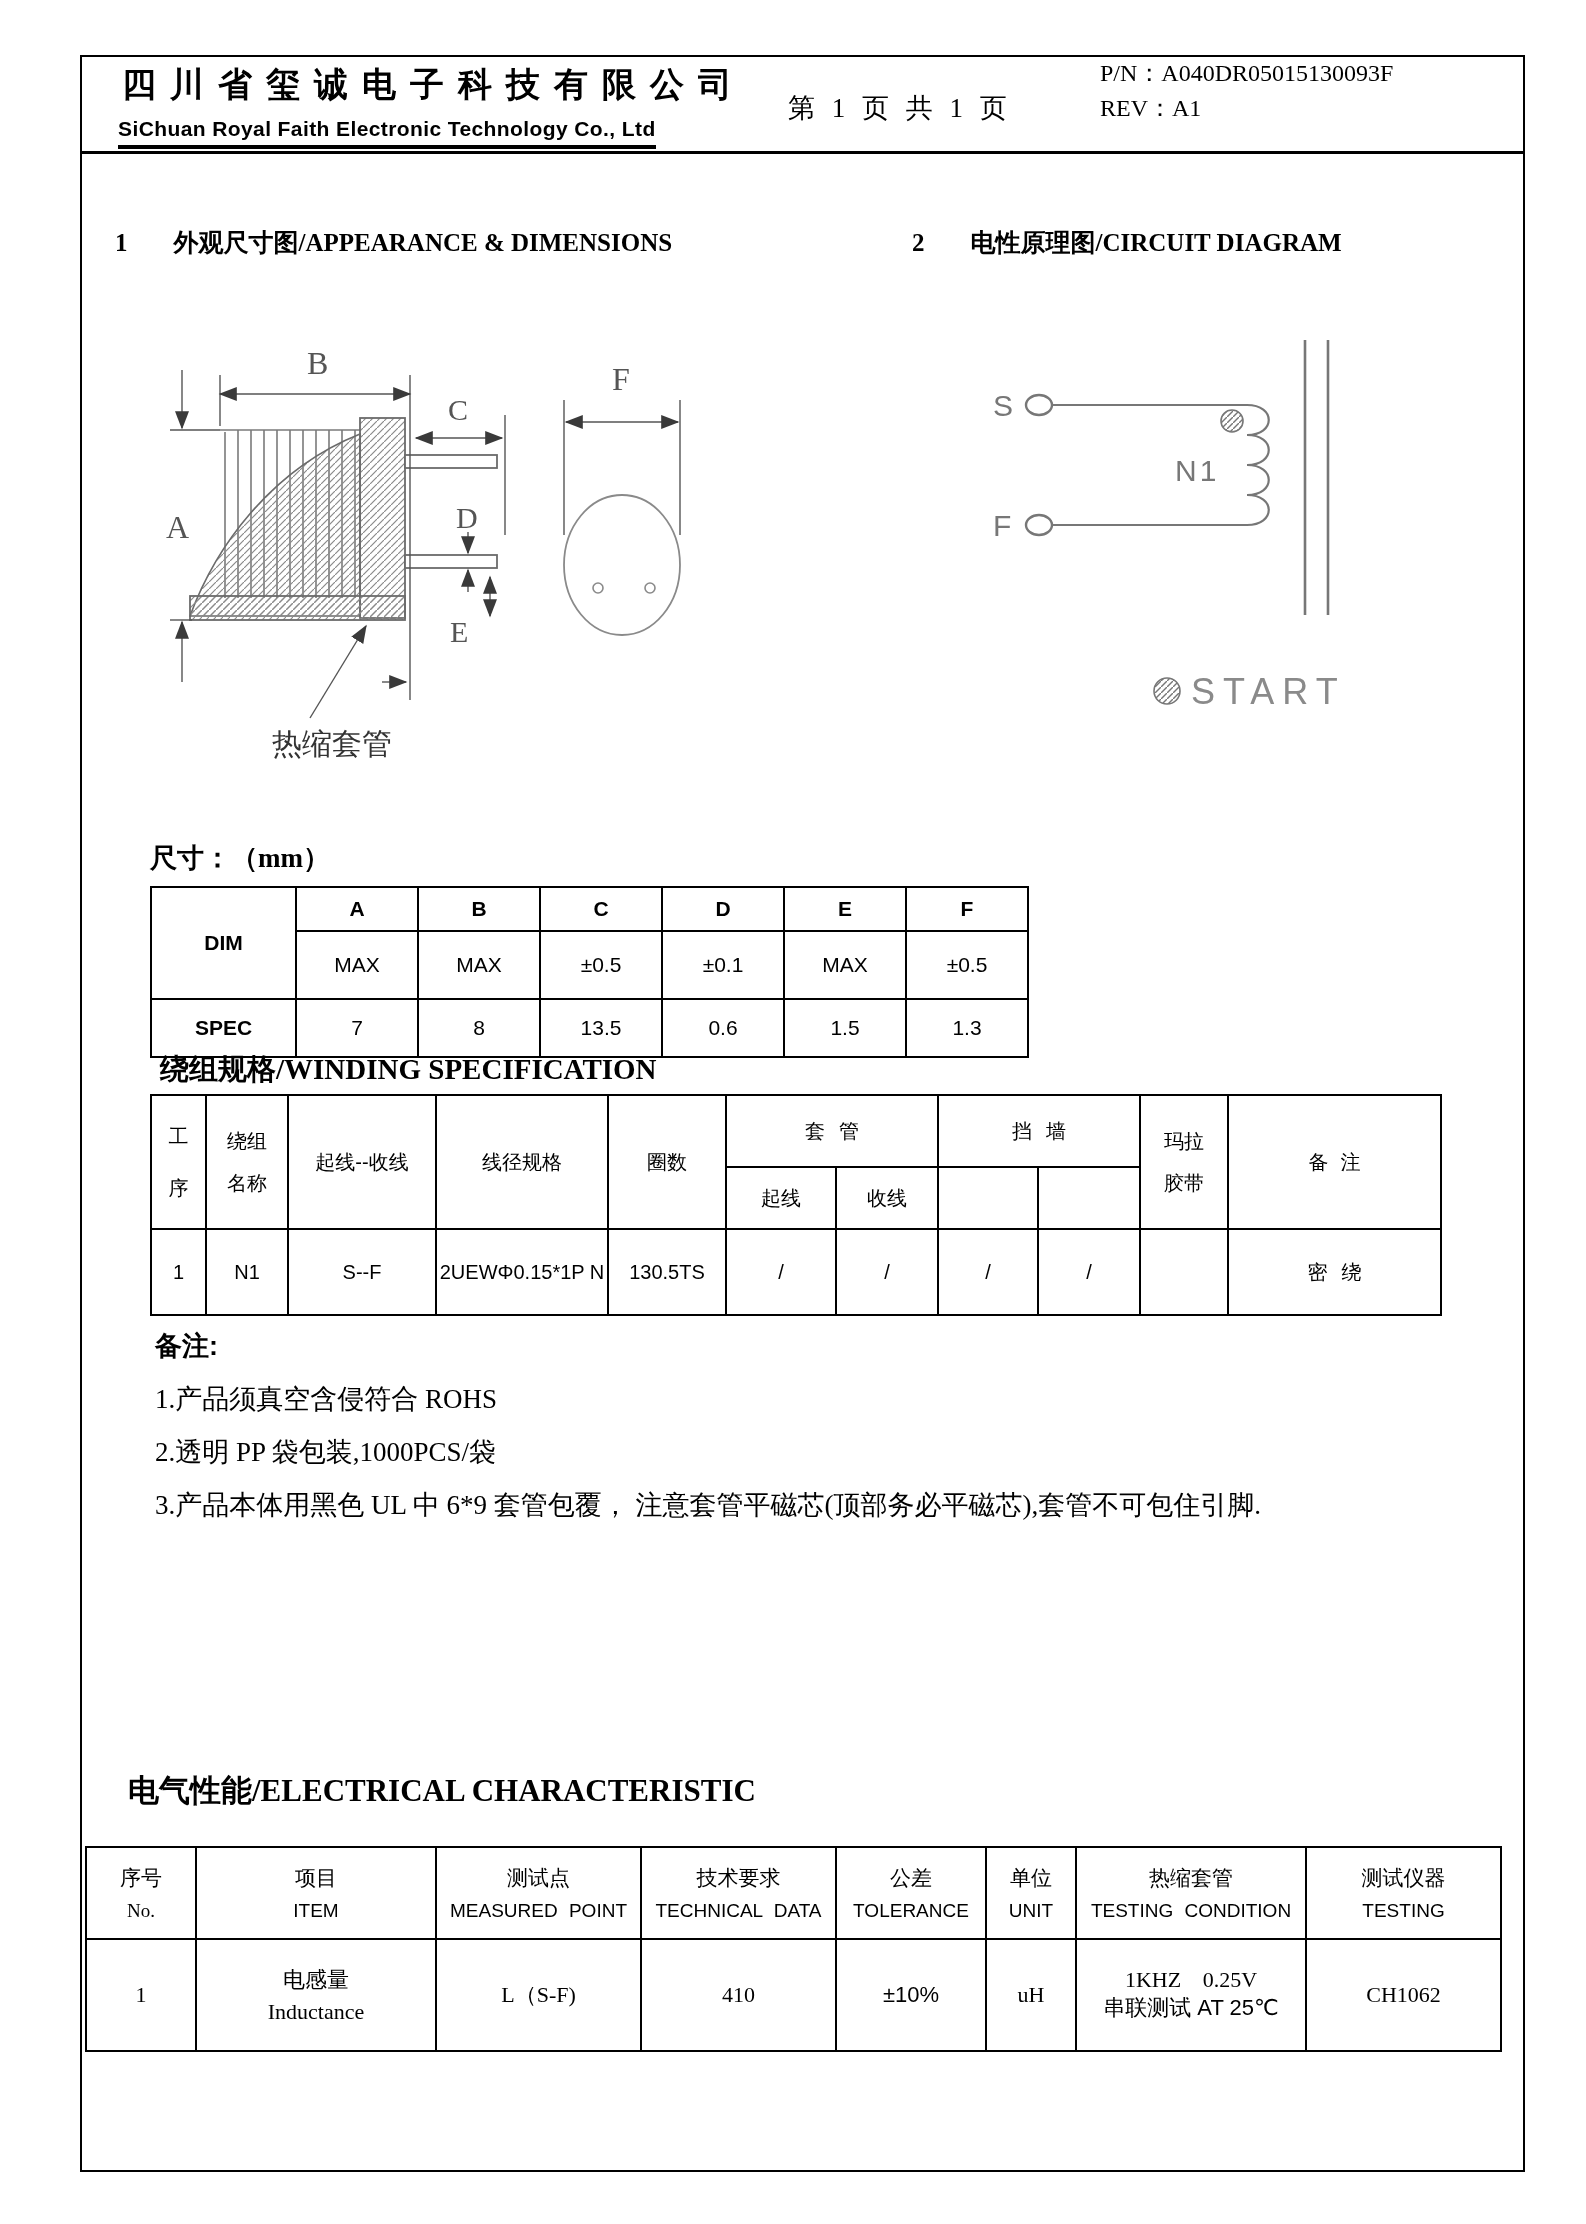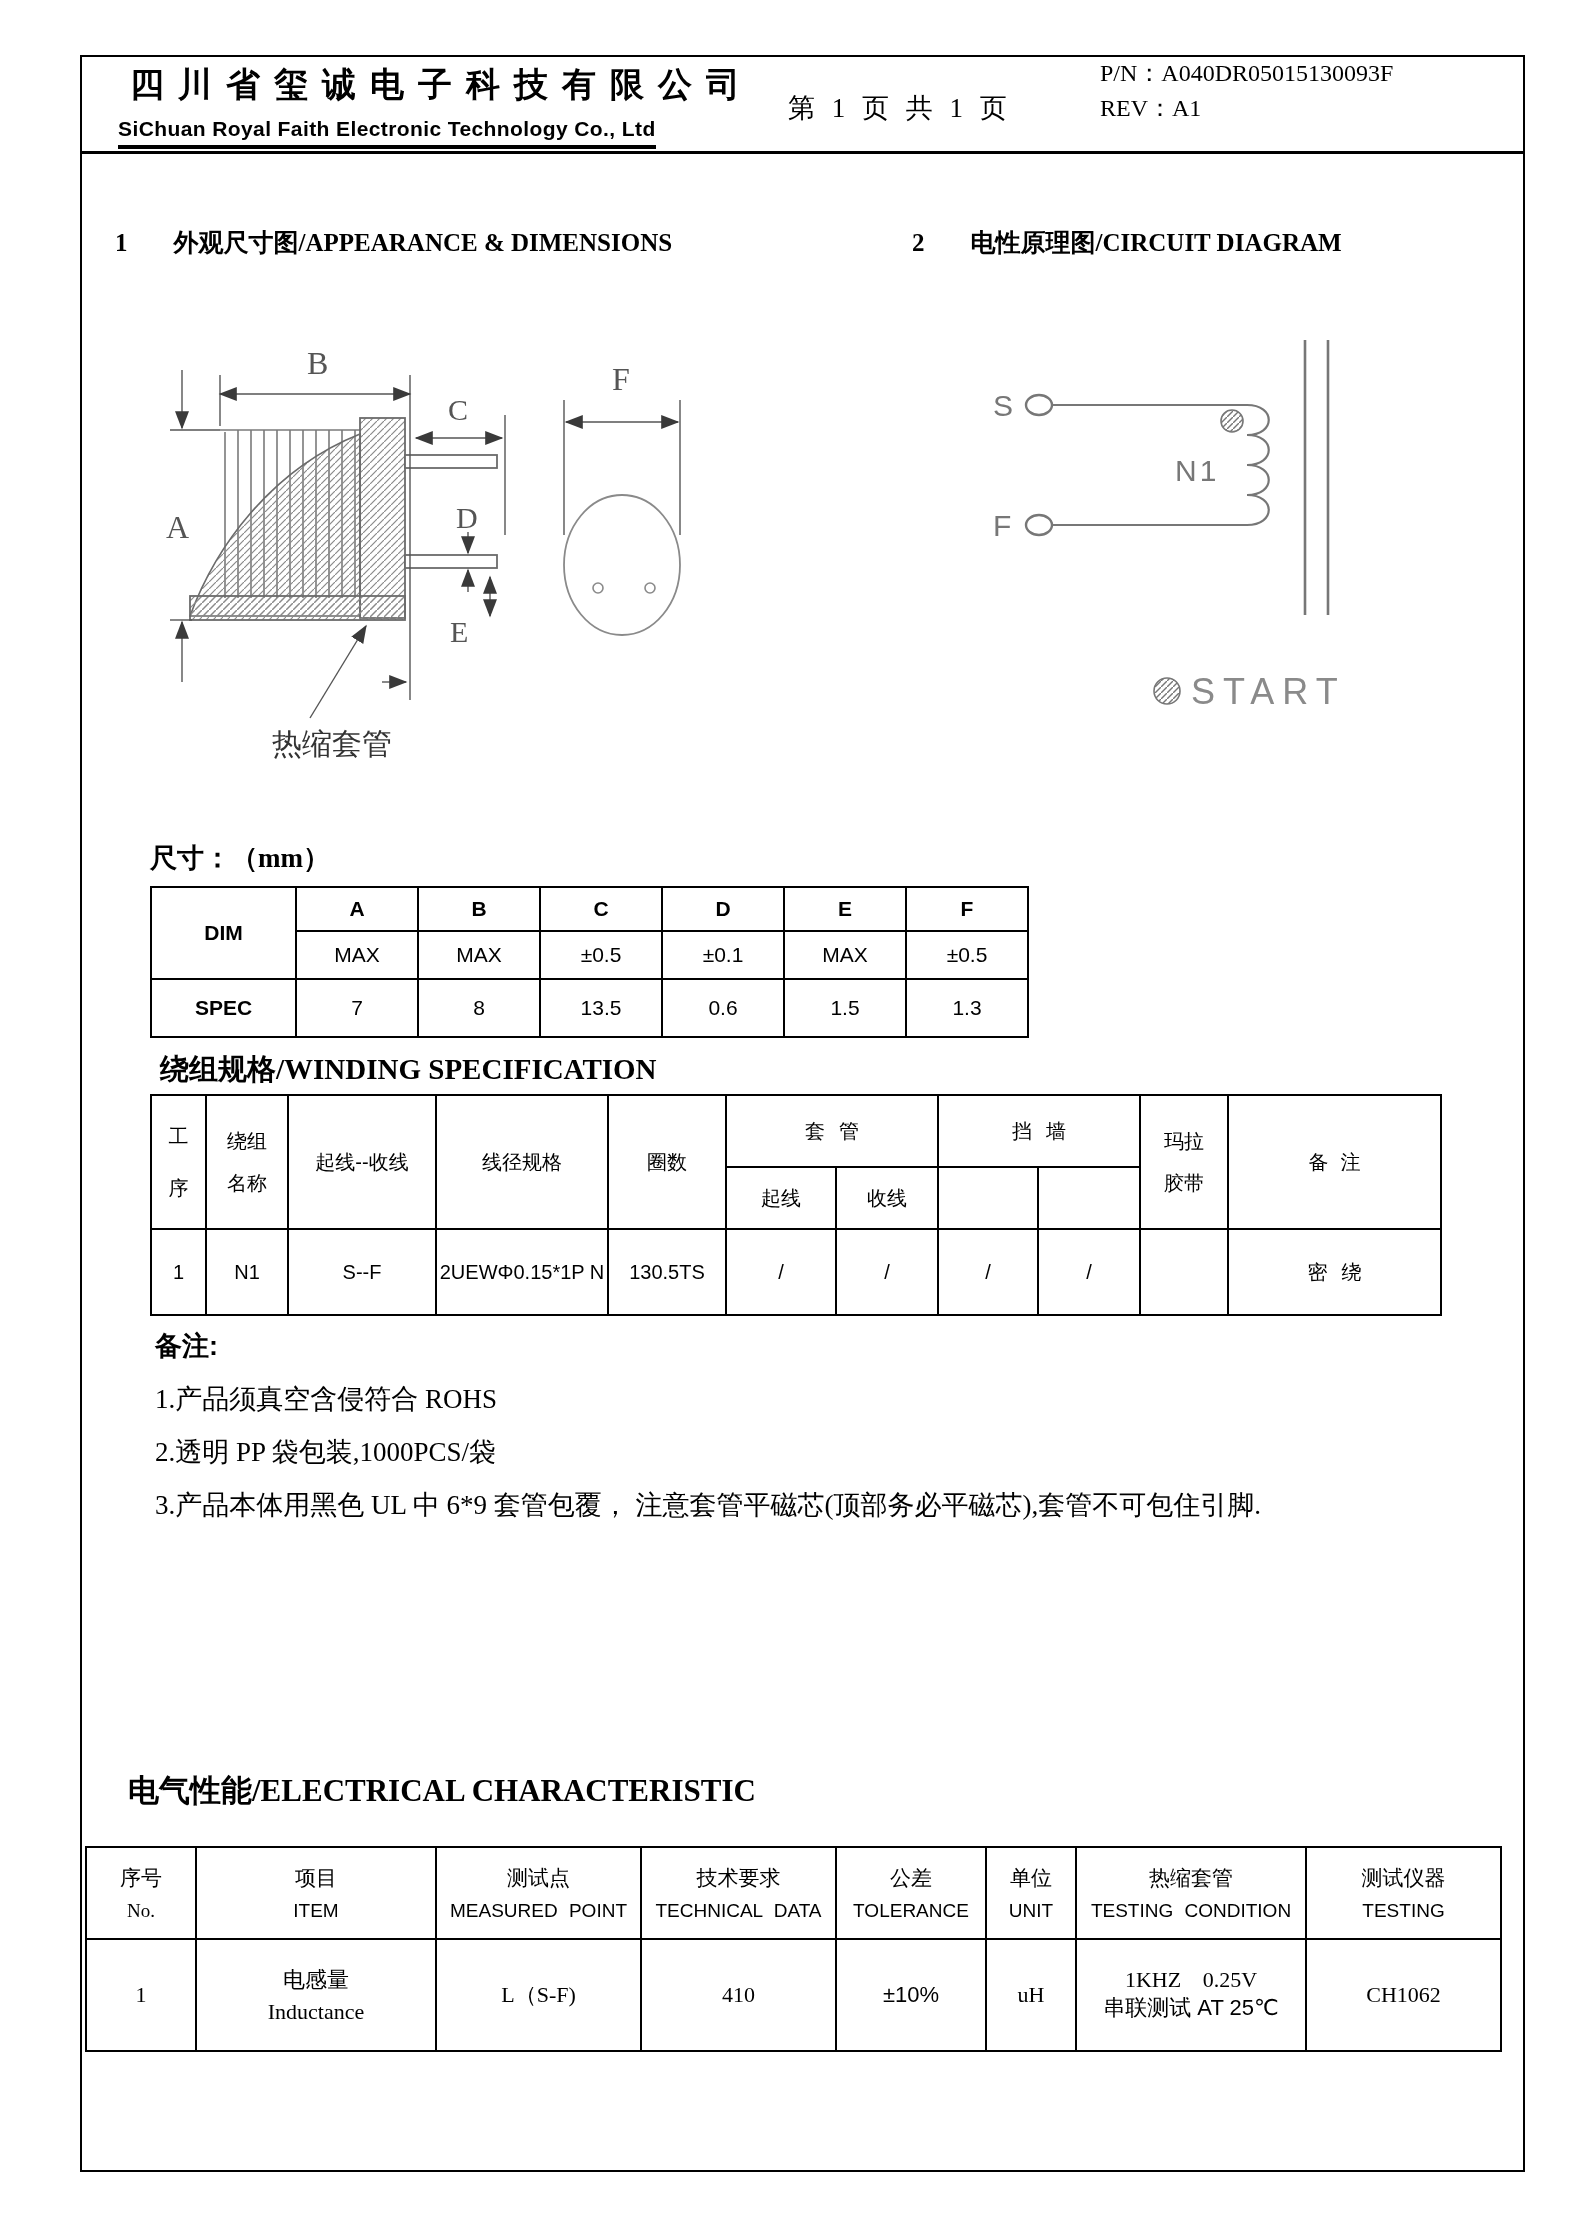--- a/index.html
+++ b/index.html
@@ -9,21 +9,21 @@
     -webkit-font-smoothing:antialiased;
   }
   .abs{position:absolute;}
   .serif{font-family:"Liberation Serif","DejaVu Serif",serif;}
 
   
   .page-border{left:80px;top:55px;width:1441px;height:2113px;border:2px solid #000;}
   .header-rule{left:80px;top:151px;width:1443px;height:3px;background:#000;}
 
   
-  .company-cn{left:130px;top:62px;font-size:34px;font-weight:bold;letter-spacing:14px;white-space:nowrap;}
+  .company-cn{left:122px;top:62px;font-size:34px;font-weight:bold;letter-spacing:14px;white-space:nowrap;}
   .company-en{left:118px;top:117px;font-size:21px;font-weight:bold;letter-spacing:0.4px;border-bottom:4px solid #000;padding-bottom:4px;white-space:nowrap;}
   .page-info{left:788px;top:90px;font-size:27px;letter-spacing:5px;white-space:nowrap;}
   .pn-block{left:1100px;top:56px;font-size:24px;line-height:35px;white-space:nowrap;}
 
   
   .sec-heading{font-size:25px;font-weight:bold;white-space:nowrap;}
   .sec1{left:115px;top:226px;}
   .sec2{left:912px;top:226px;}
   .sec-no{display:inline-block;margin-right:46px;font-family:"Liberation Serif","DejaVu Serif",serif;}
   .sec-title{font-family:"Liberation Serif","DejaVu Serif",serif;}
@@ -31,21 +31,21 @@
   
   .appearance-box{left:160px;top:330px;width:580px;height:440px;}
   .circuit-box{left:975px;top:285px;width:540px;height:450px;}
 
   
   .size-label{left:150px;top:840px;font-size:27px;font-weight:bold;white-space:nowrap;}
   table{border-collapse:collapse;table-layout:fixed;}
   td,th{border:2px solid #000;text-align:center;vertical-align:middle;padding:0;font-weight:normal;}
   .dim-table{left:150px;top:886px;width:877px;font-size:21px;}
   .dim-table .r1{height:44px;}
-  .dim-table .r2{height:48px;border-radius:23px;}
+  .dim-table .r2{height:68px;border-radius:23px;}
   .dim-table .r3{height:58px;}
   .bold{font-weight:bold;}
 
   
   .winding-title{left:160px;top:1050px;font-size:29px;font-weight:bold;white-space:nowrap;}
   .winding-table{left:150px;top:1094px;width:1290px;font-size:20px;}
   .winding-table .wh1{height:72px;}
   .winding-table .wh2{height:62px;}
   .winding-table .wdata{height:86px;}
   .stack2{line-height:2.1;}

